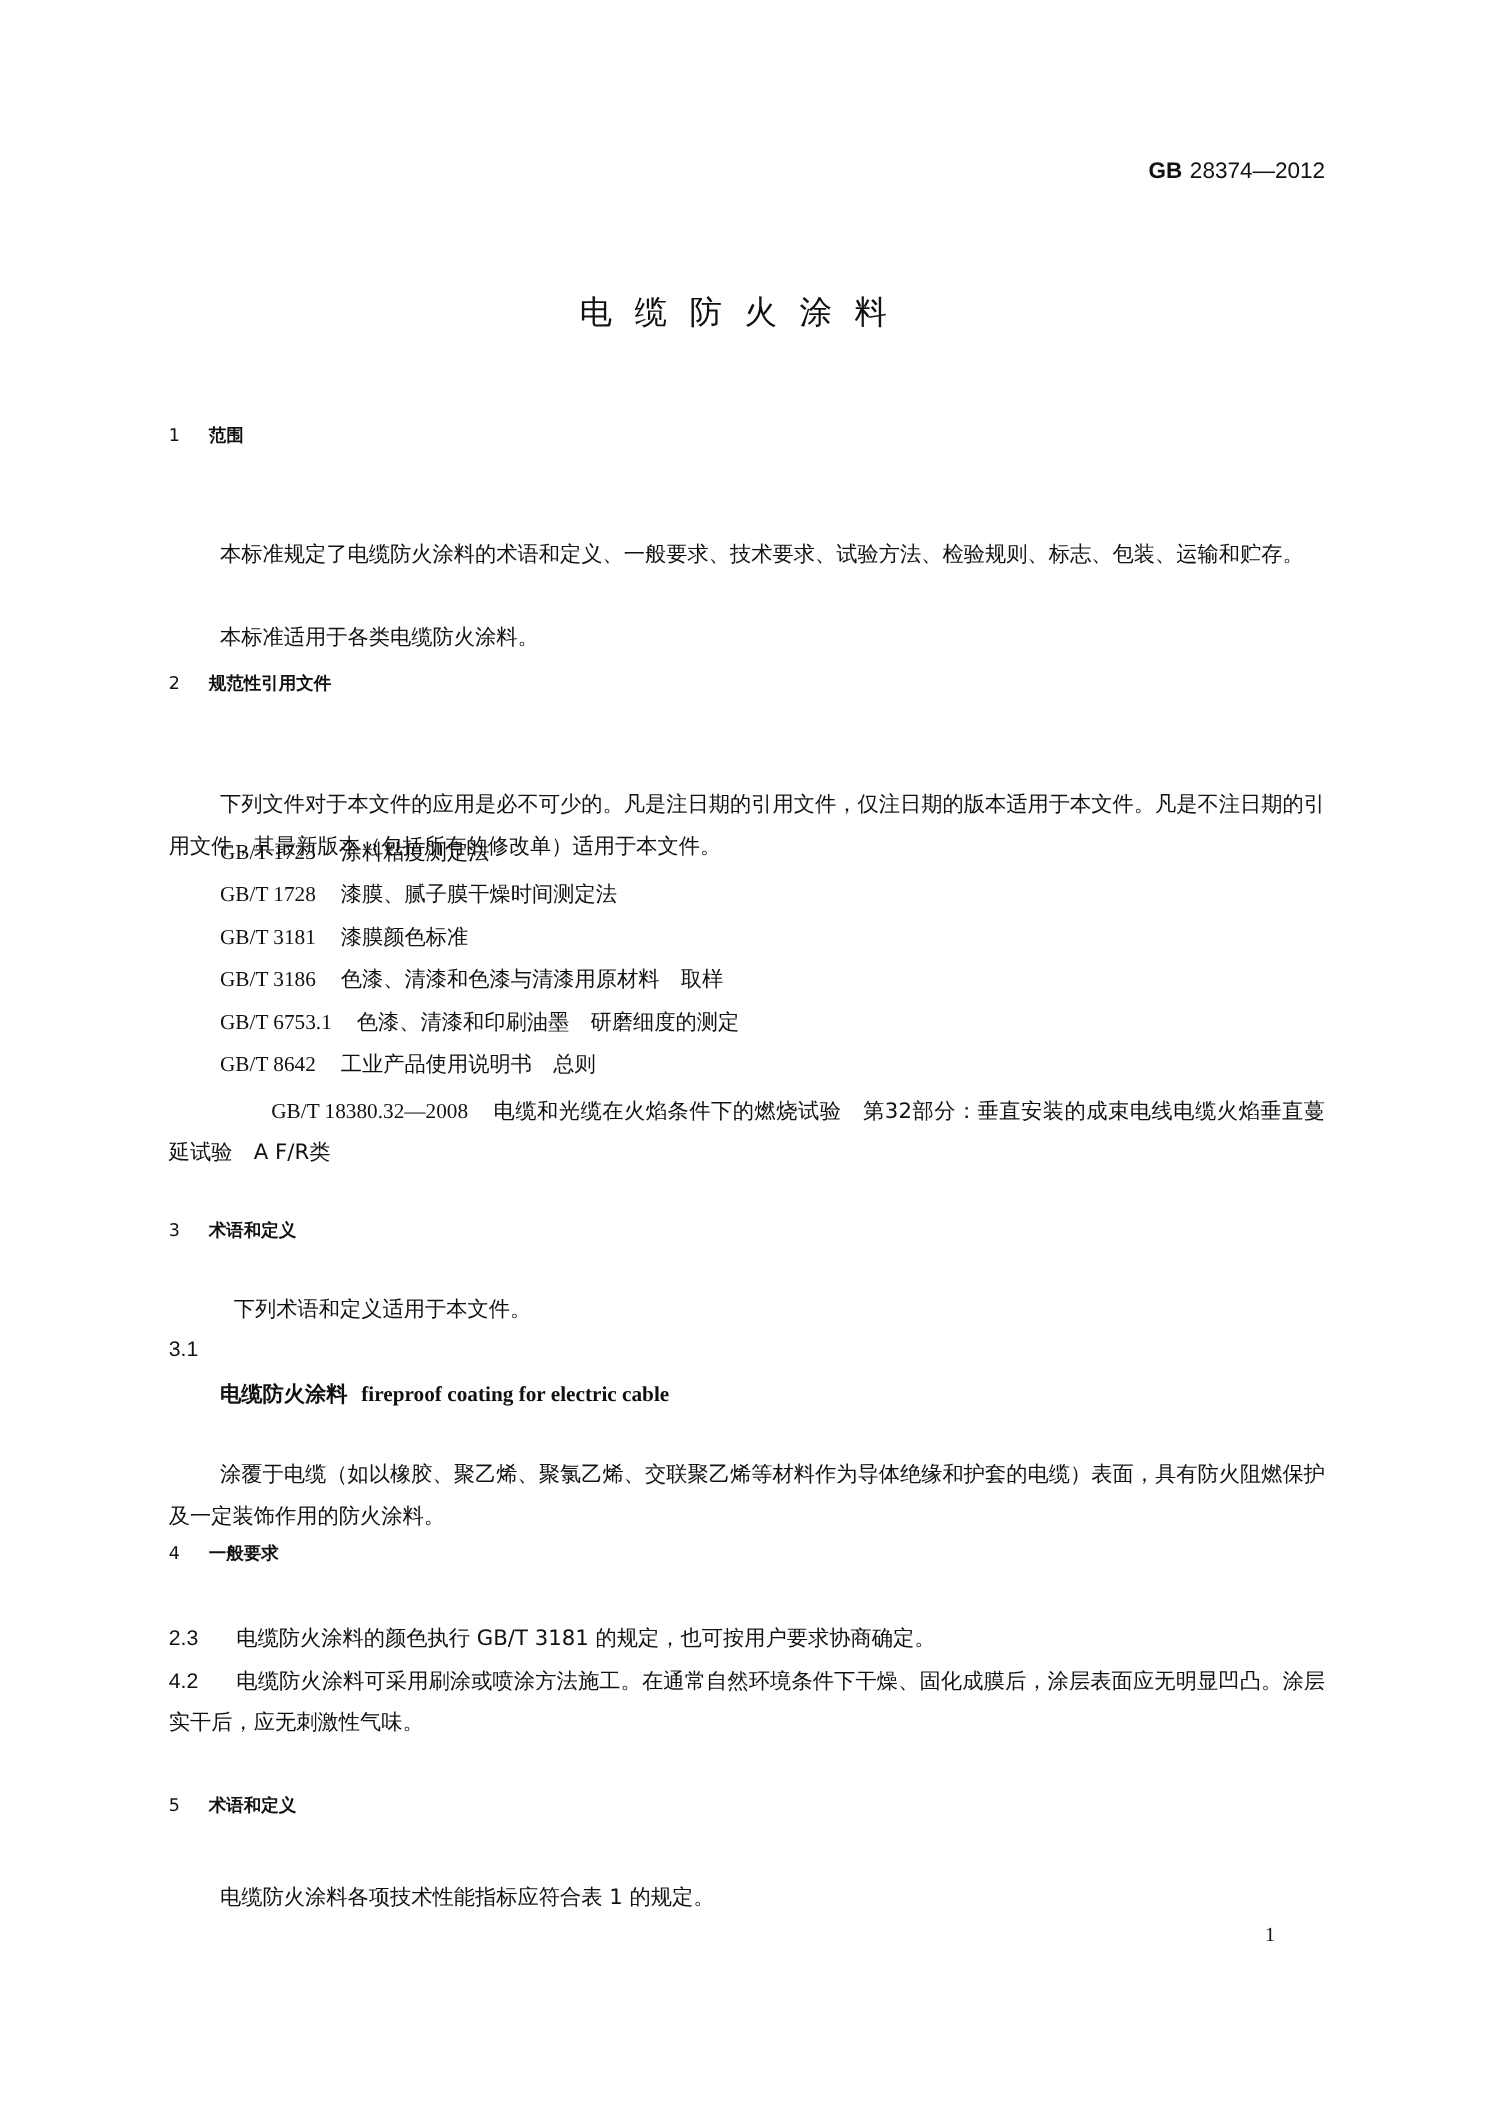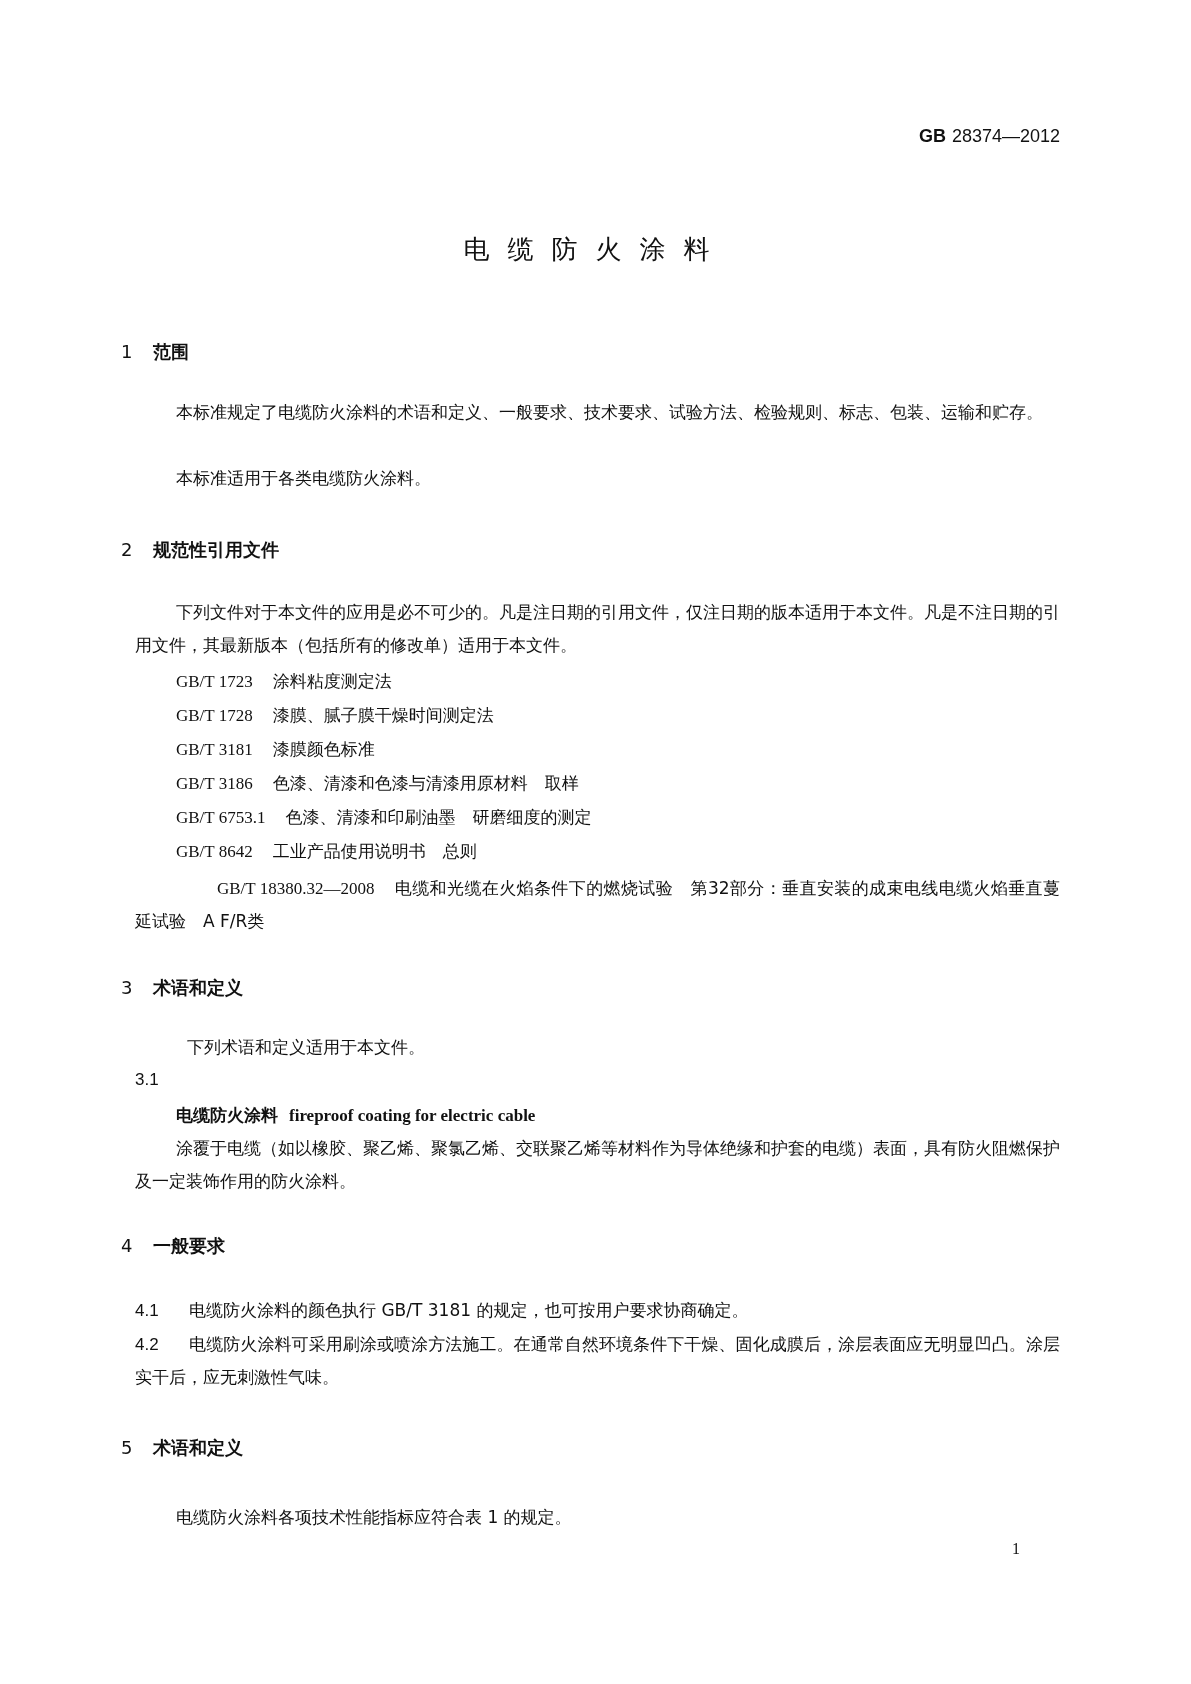--- a/index.html
+++ b/index.html
@@ -3,25 +3,25 @@
 <meta charset="utf-8">
 <style>
   html, body { margin: 0; padding: 0; background: #ffffff; }
   body { width: 1191px; height: 1684px; position: relative; overflow: hidden;
          font-family: "DejaVu Serif", "Liberation Serif", serif; color: #111; }
   .abs { position: absolute; white-space: nowrap; }
   .std-no { right: 131px; top: 126px; font-size: 18px; font-family: "Liberation Sans", "DejaVu Sans", sans-serif; }
   .std-no b { font-family: Liberation Sans, sans-serif; font-weight: bold; margin-right: 6px; }
   .doc-title { left: 0; width: 1191px; text-align: center; top: 232px; font-size: 26px;
                letter-spacing: 18px; font-family: "DejaVu Sans", sans-serif; }
-  .sec-h { left: 121px; font-size: 18px; font-family: "DejaVu Sans", sans-serif; font-weight: bold; }
+  .sec-h { left: 135px; font-size: 14px; font-family: "DejaVu Sans", sans-serif; font-weight: bold; }
   .sec-h .num { display: inline-block; width: 32px; font-weight: normal; }
   .para { left: 135px; width: 925px; font-size: 17px; line-height: 33px; white-space: normal;
           font-family: "DejaVu Sans", sans-serif; text-align: justify; }
-  .indent { text-indent: 41px; }
+  .indent { text-indent: 41px; margin-top: 32px; }
   .line { font-size: 17px; font-family: "DejaVu Sans", sans-serif; }
   .ref-code { font-family: "Liberation Serif", serif; display: inline-block; margin-right: 20px; }
   .term { left: 176px; font-size: 17px; font-family: "DejaVu Sans", sans-serif; font-weight: bold; }
   .term .en { font-family: "Liberation Serif", serif; margin-left: 11px; }
   .clause-num { display: inline-block; width: 54px; font-family: "Liberation Sans", sans-serif; }
   .page-num { left: 1018px; top: 1532px; font-size: 16px; font-family: "Liberation Serif", serif; }
 </style>
 </head>
 <body>
 
@@ -71,21 +71,21 @@
 <div class="abs line" style="left:135px; top:1070px; font-family:'Liberation Sans', sans-serif;">3.1</div>
 <div class="abs term" style="top:1104px;">
   <span>电缆防火涂料</span><span class="en">fireproof coating for electric cable</span>
 </div>
 <div class="abs para indent" style="top:1132px;">涂覆于电缆（如以橡胶、聚乙烯、聚氯乙烯、交联聚乙烯等材料作为导体绝缘和护套的电缆）表面，具有防火阻燃保护及一定装饰作用的防火涂料。</div>
 
 <div class="abs sec-h" style="top:1234px;">
   <span class="num">4</span><span>一般要求</span>
 </div>
 <div class="abs para" style="top:1294px;">
-  <span class="clause-num">4.1</span><span>电缆防火涂料的颜色执行 GB/T 3181 的规定，也可按用户要求协商确定。</span>
+  <span class="clause-num">2.3</span><span>电缆防火涂料的颜色执行 GB/T 3181 的规定，也可按用户要求协商确定。</span>
 </div>
 <div class="abs para" style="top:1328px;">
   <span class="clause-num">4.2</span><span>电缆防火涂料可采用刷涂或喷涂方法施工。在通常自然环境条件下干燥、固化成膜后，涂层表面应无明显凹凸。涂层实干后，应无刺激性气味。</span>
 </div>
 
 <div class="abs sec-h" style="top:1436px;">
   <span class="num">5</span><span>术语和定义</span>
 </div>
 <div class="abs line" style="left:176px; top:1506px;">电缆防火涂料各项技术性能指标应符合表 1 的规定。</div>
 

